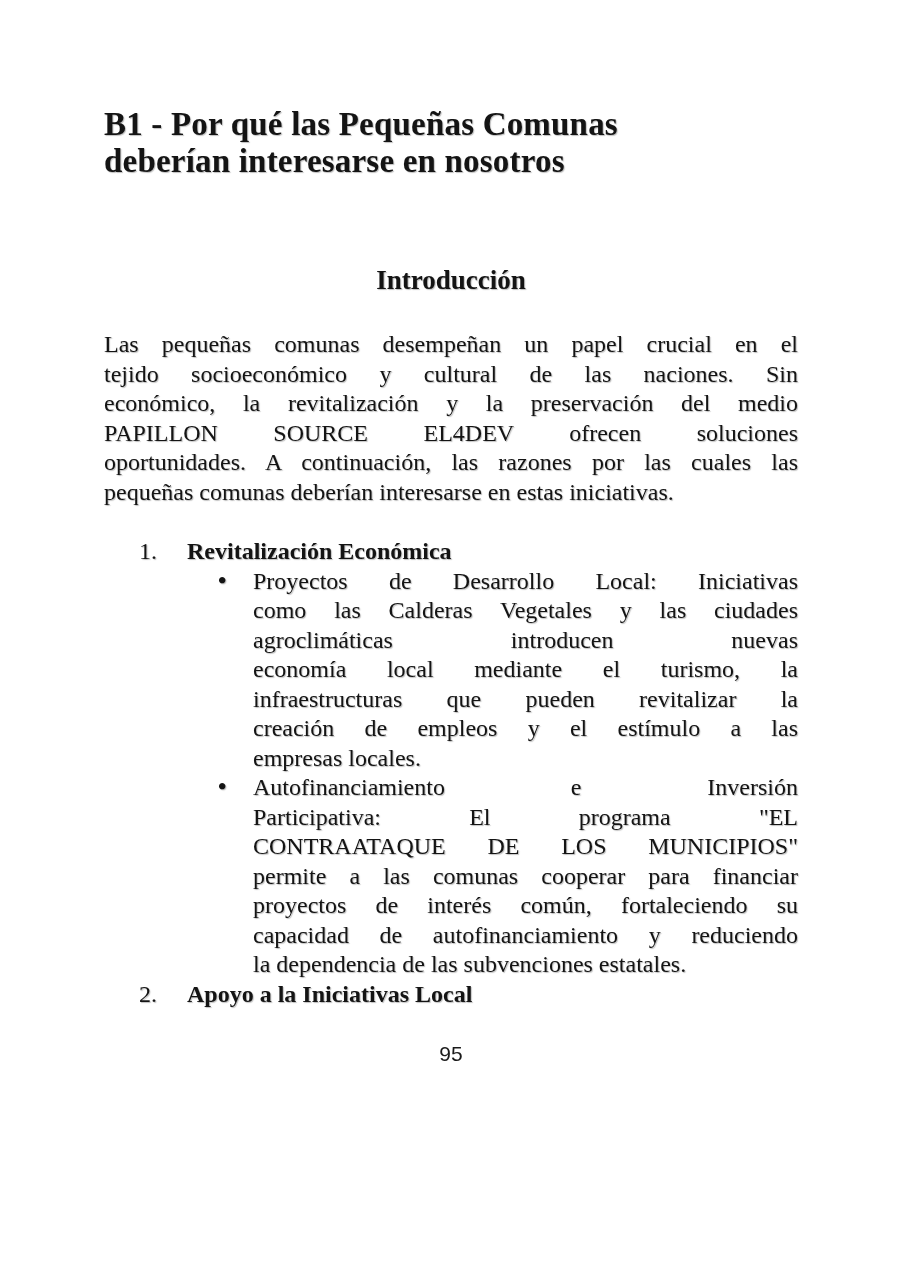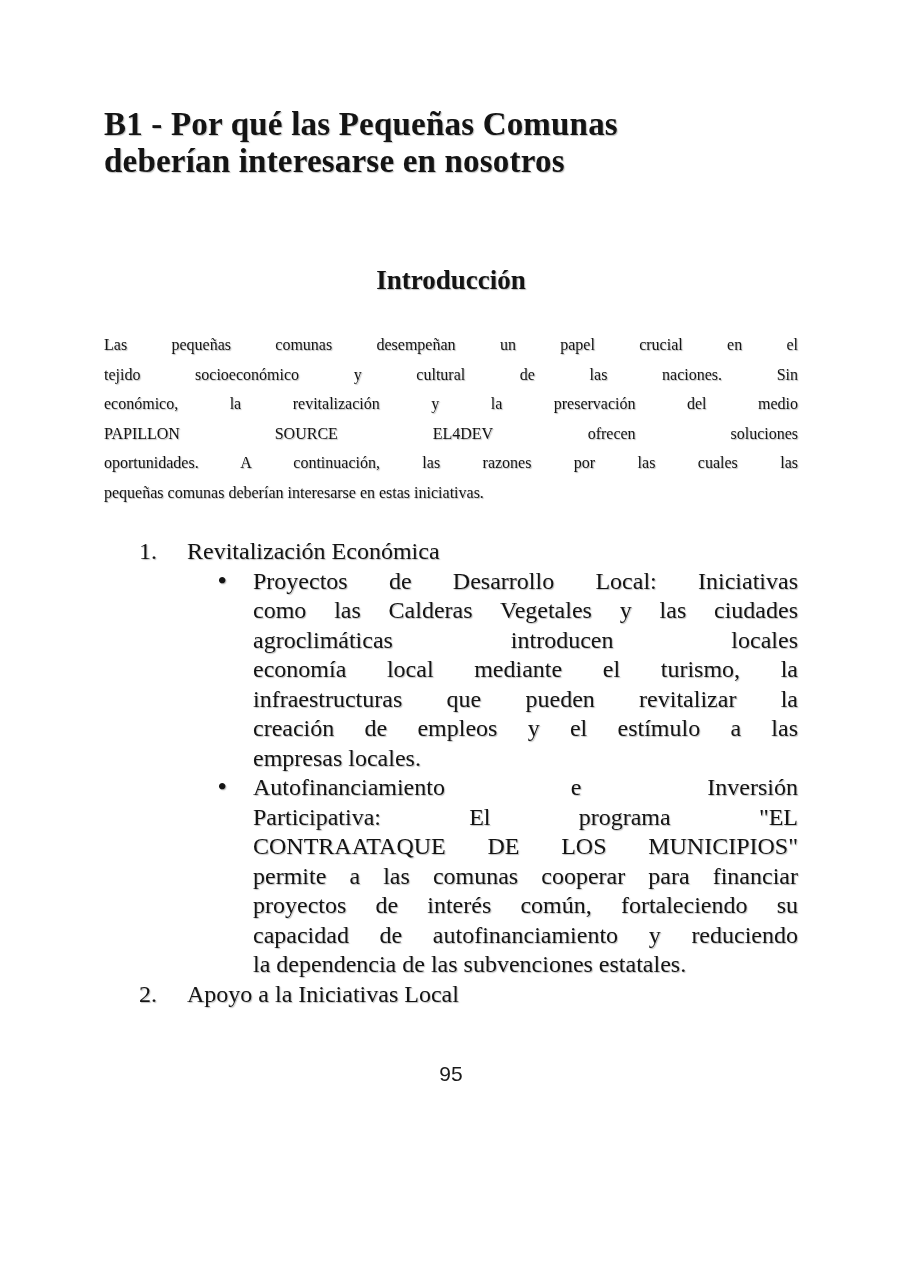--- a/index.html
+++ b/index.html
@@ -37,52 +37,52 @@
   .section-heading {
     margin: 84px 0 0 0;
     font-size: 27px;
     line-height: 33px;
     font-weight: bold;
     text-align: center;
   }
 
   .para {
     margin-top: 33px;
-    font-size: 16px;
+    font-size: 24px;
   }
 
   .list { margin-top: 30px; }
 
   .num-item { position: relative; font-size: 24px; }
   .num {
     position: absolute;
     left: 35px;
     top: 0;
     line-height: 29.5px;
     font-weight: normal;
   }
   .num-label {
     display: block;
     margin-left: 83px;
     line-height: 29.5px;
-    font-weight: normal;
+    font-weight: bold;
   }
 
   .bullet { position: relative; font-size: 24px; }
   .bullet-dot {
     position: absolute;
     left: 114px;
     top: -1px;
     line-height: 29.5px;
     font-weight: bold;
   }
   .bullet-text { margin-left: 149px; }
 
   .pageno {
-    margin-top: 52px;
+    margin-top: 32px;
     text-align: center;
     font-family: "Liberation Sans", "DejaVu Sans", sans-serif;
     font-size: 21px;
     line-height: 25px;
     color: #1a1a1a;
     text-shadow: none;
   }
 </style>
 </head>
 <body>
@@ -109,21 +109,21 @@
 
     <div class="num-item">
       <span class="num">1.</span>
       <span class="num-label">Revitalización Económica</span>
 
       <div class="bullet">
         <span class="bullet-dot">•</span>
         <div class="bullet-text justify">
             <div class="line"><span class="b">Proyectos de Desarrollo Local:</span><span> Iniciativas</span></div>
             <div class="line"><span>como las Calderas Vegetales y las ciudades</span></div>
-            <div class="line"><span>agroclimáticas introducen locales</span></div>
+            <div class="line"><span>agroclimáticas introducen nuevas</span></div>
             <div class="line"><span>economía local mediante el turismo, la</span></div>
             <div class="line"><span>infraestructuras que pueden revitalizar la</span></div>
             <div class="line"><span>creación de empleos y el estímulo a las</span></div>
             <div class="line"><span>empresas locales.</span></div>
           </div>
       </div>
 
       <div class="bullet">
         <span class="bullet-dot">•</span>
         <div class="bullet-text justify">

